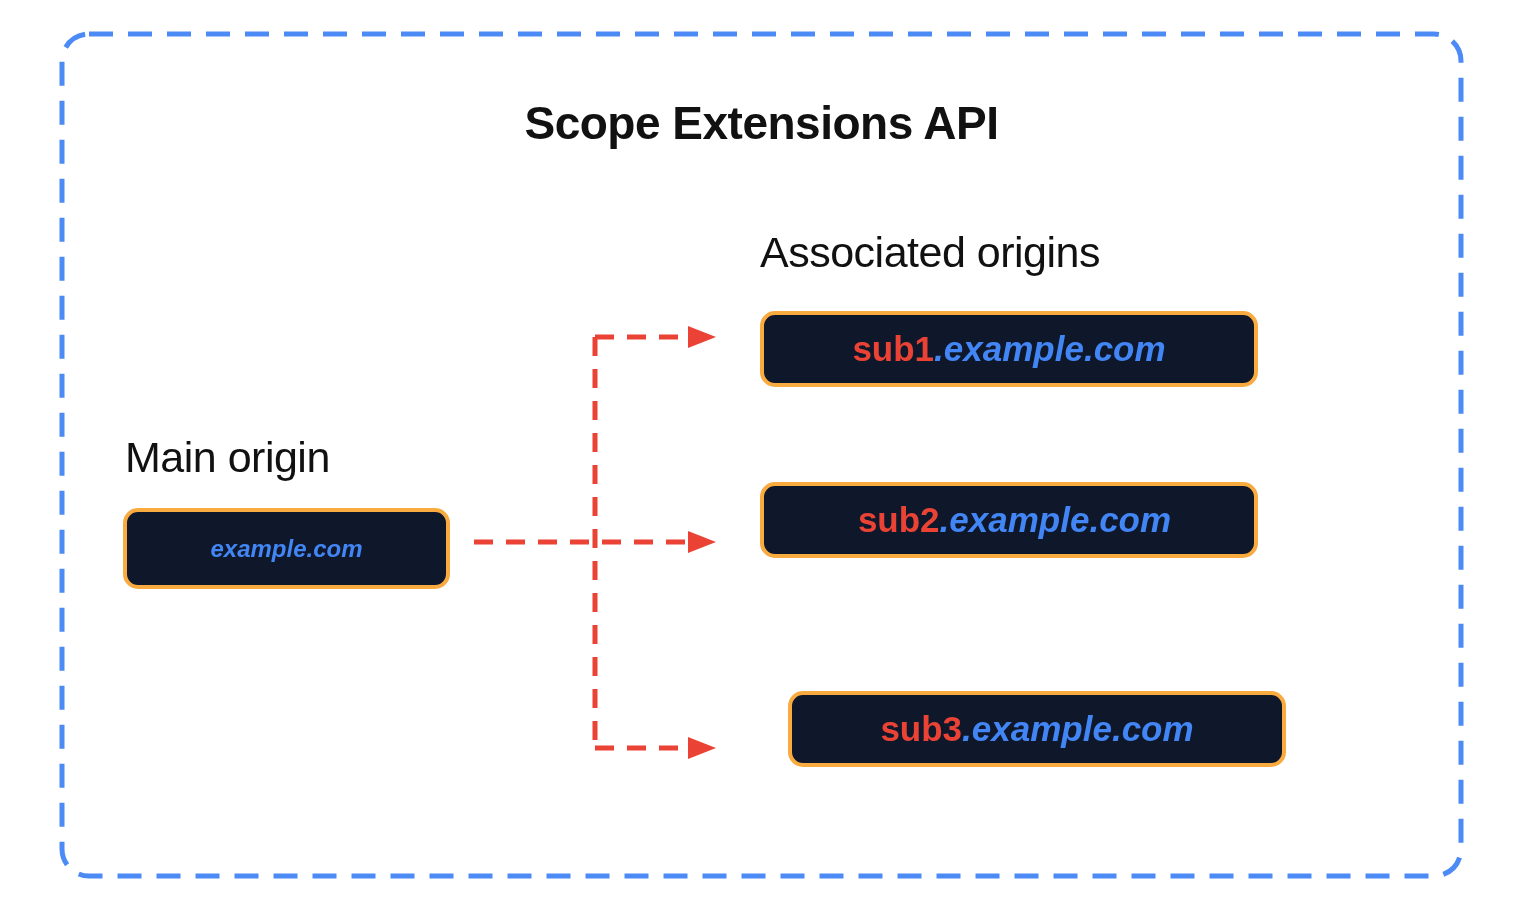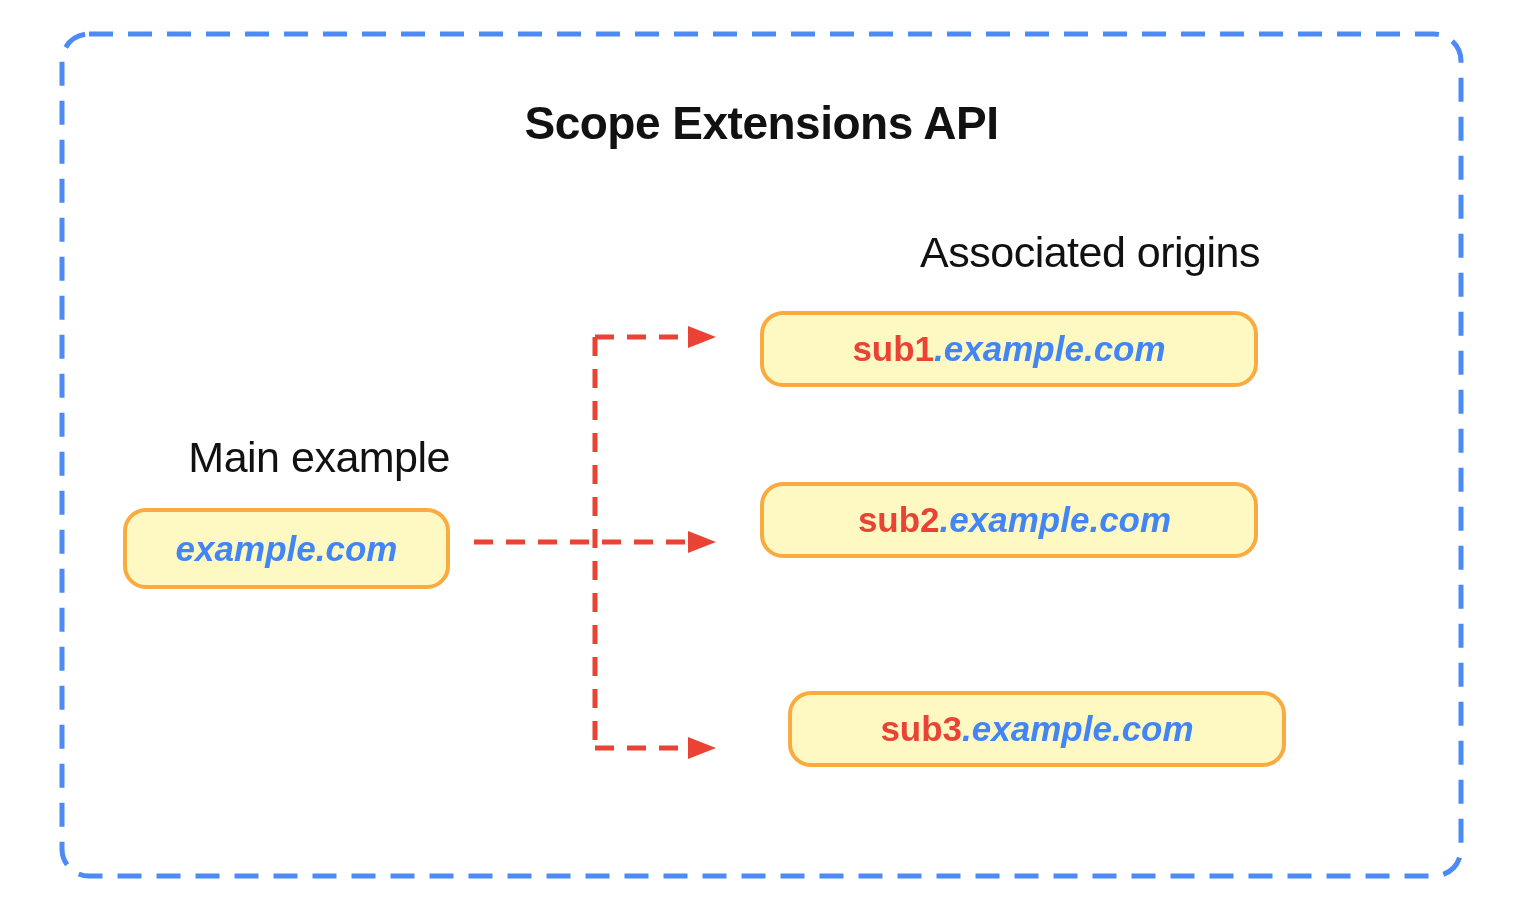--- a/index.html
+++ b/index.html
@@ -32,51 +32,51 @@
     font-size: 46px;
     font-weight: 700;
     color: #111111;
     letter-spacing: -0.5px;
   }
   .section-label {
     position: absolute;
     color: #111111;
     font-size: 43px;
     font-weight: 400;
-    text-align: right;
+    text-align: left;
     letter-spacing: -0.5px;
   }
   .assoc-label {
     left: 760px;
     top: 228px;
     width: 500px;
   }
   .main-label {
     left: 125px;
     top: 433px;
     width: 325px;
   }
   .origin-box {
     position: absolute;
-    background: #fef9c3;
+    background: #0f172a;
     border: 4px solid #F9AB40;
-    border-radius: 23px;
+    border-radius: 15px;
     box-sizing: border-box;
     display: flex;
     align-items: center;
     justify-content: center;
     font-weight: 700;
     white-space: nowrap;
   }
   .main-box {
     left: 123px;
     top: 508px;
     width: 327px;
     height: 81px;
-    font-size: 35px;
+    font-size: 24px;
   }
   .sub-box {
     left: 760px;
     width: 498px;
     height: 76px;
     font-size: 35px;
   }
   .sub-box-1 { top: 311px; }
   .sub-box-2 { top: 482px; padding-left: 11px; }
   .sub-box-3 { top: 691px; margin-left: 28px; }
@@ -102,21 +102,21 @@
 
     <polygon points="688,326 688,348 716,337" fill="#EA4335"></polygon>
     <polygon points="688,531 688,553 716,542" fill="#EA4335"></polygon>
     <polygon points="688,737 688,759 716,748" fill="#EA4335"></polygon>
   </svg>
 
   <div class="diagram-title">Scope Extensions API</div>
 
   <div class="section-label assoc-label">Associated origins</div>
 
-  <div class="section-label main-label">Main example</div>
+  <div class="section-label main-label">Main origin</div>
 
   <div class="origin-box main-box">
     <span class="txt-blue">example.com</span>
   </div>
 
   <div class="origin-box sub-box sub-box-1">
     <span class="txt-red">sub1</span>
       <span class="txt-blue">.example.com</span>
   </div>
 

